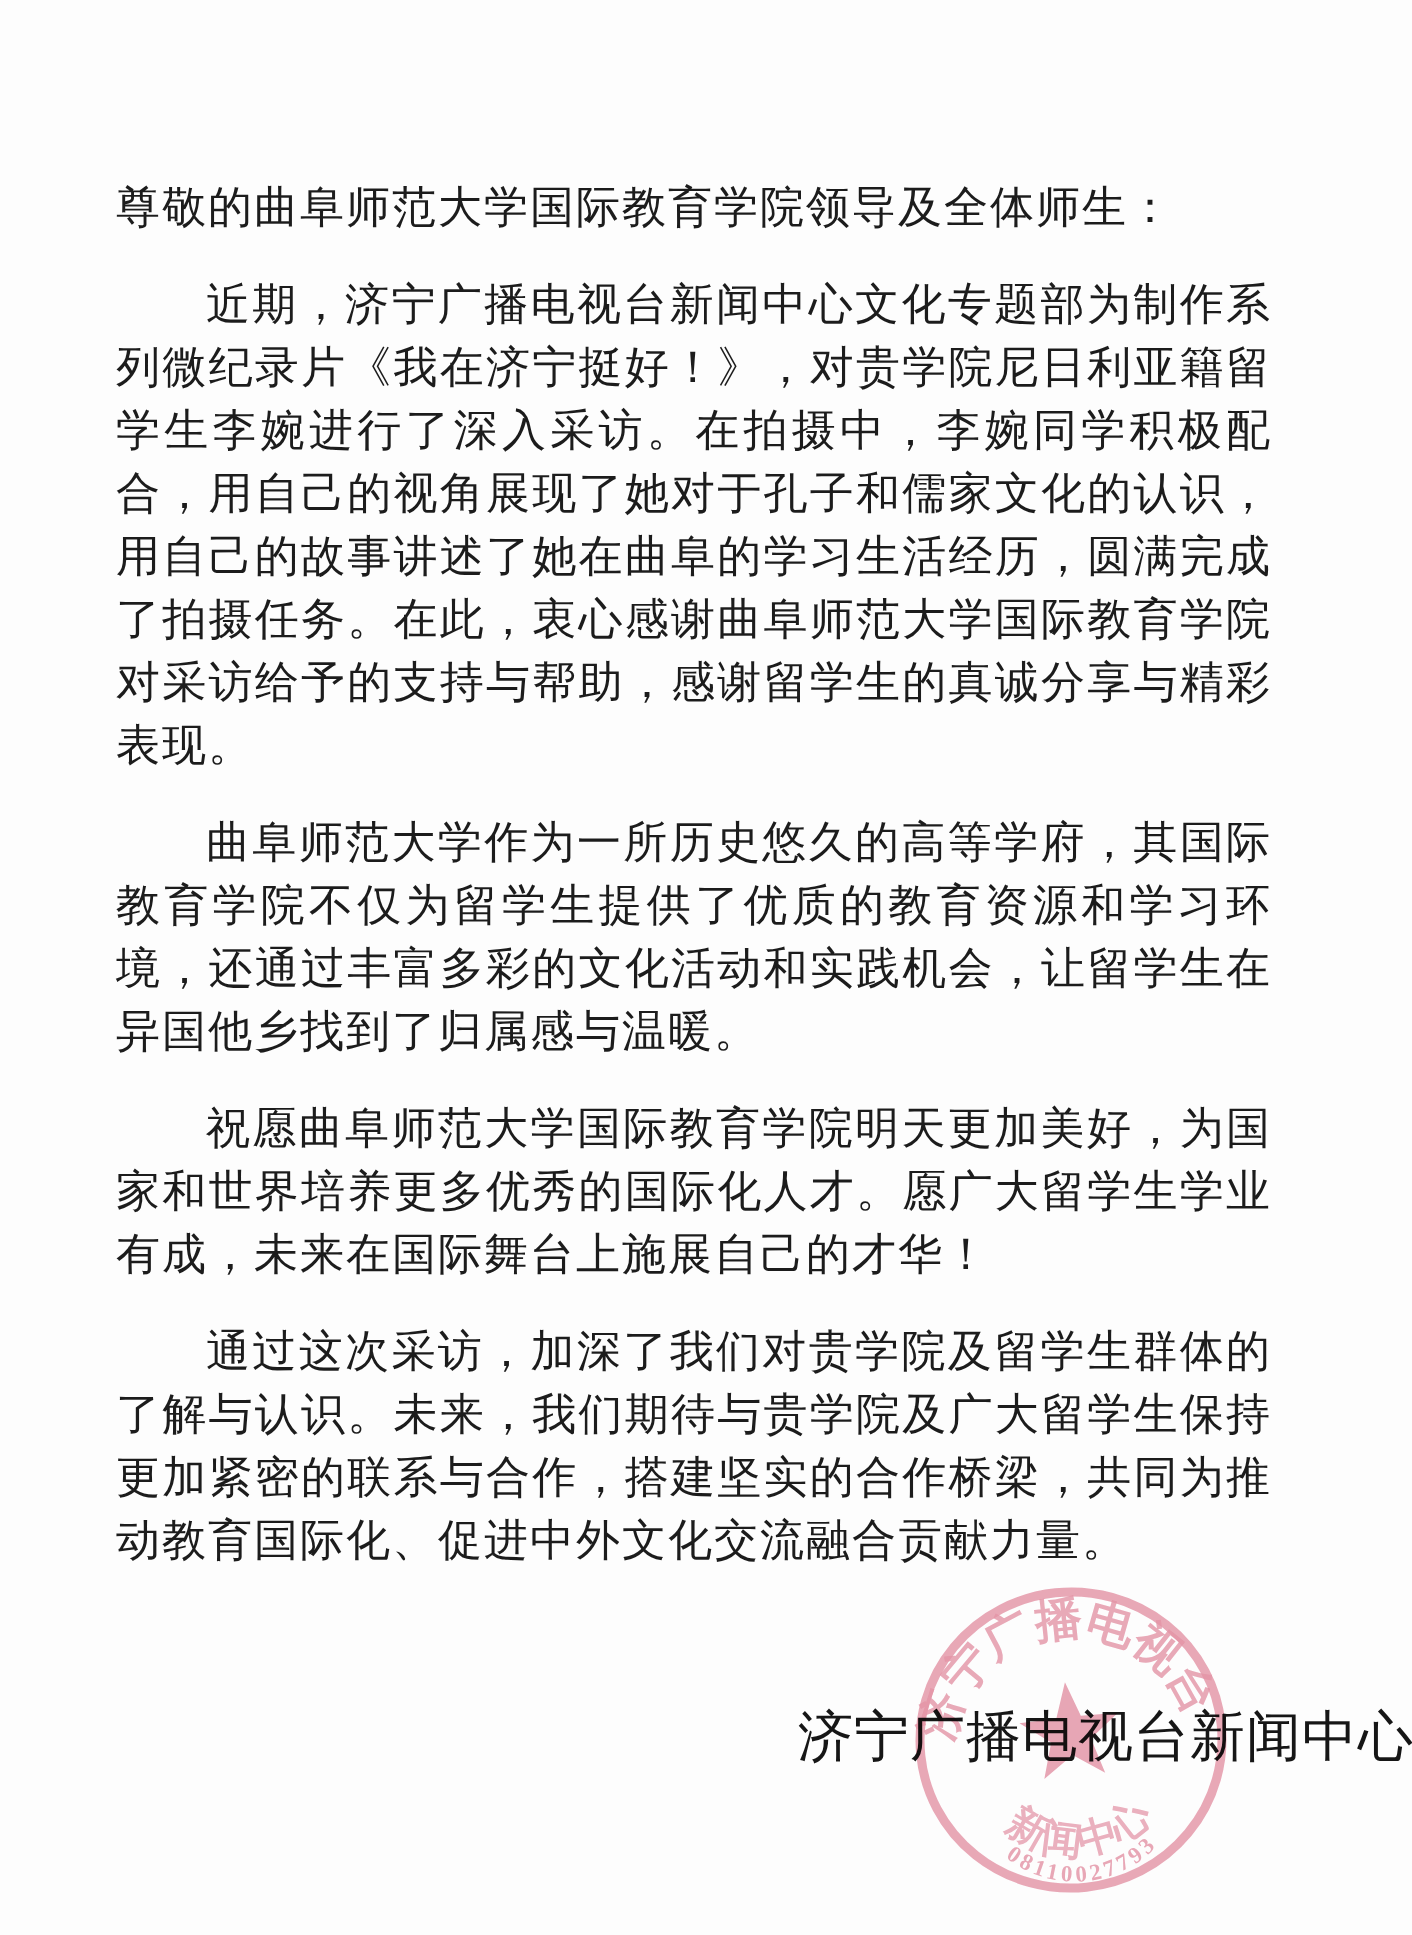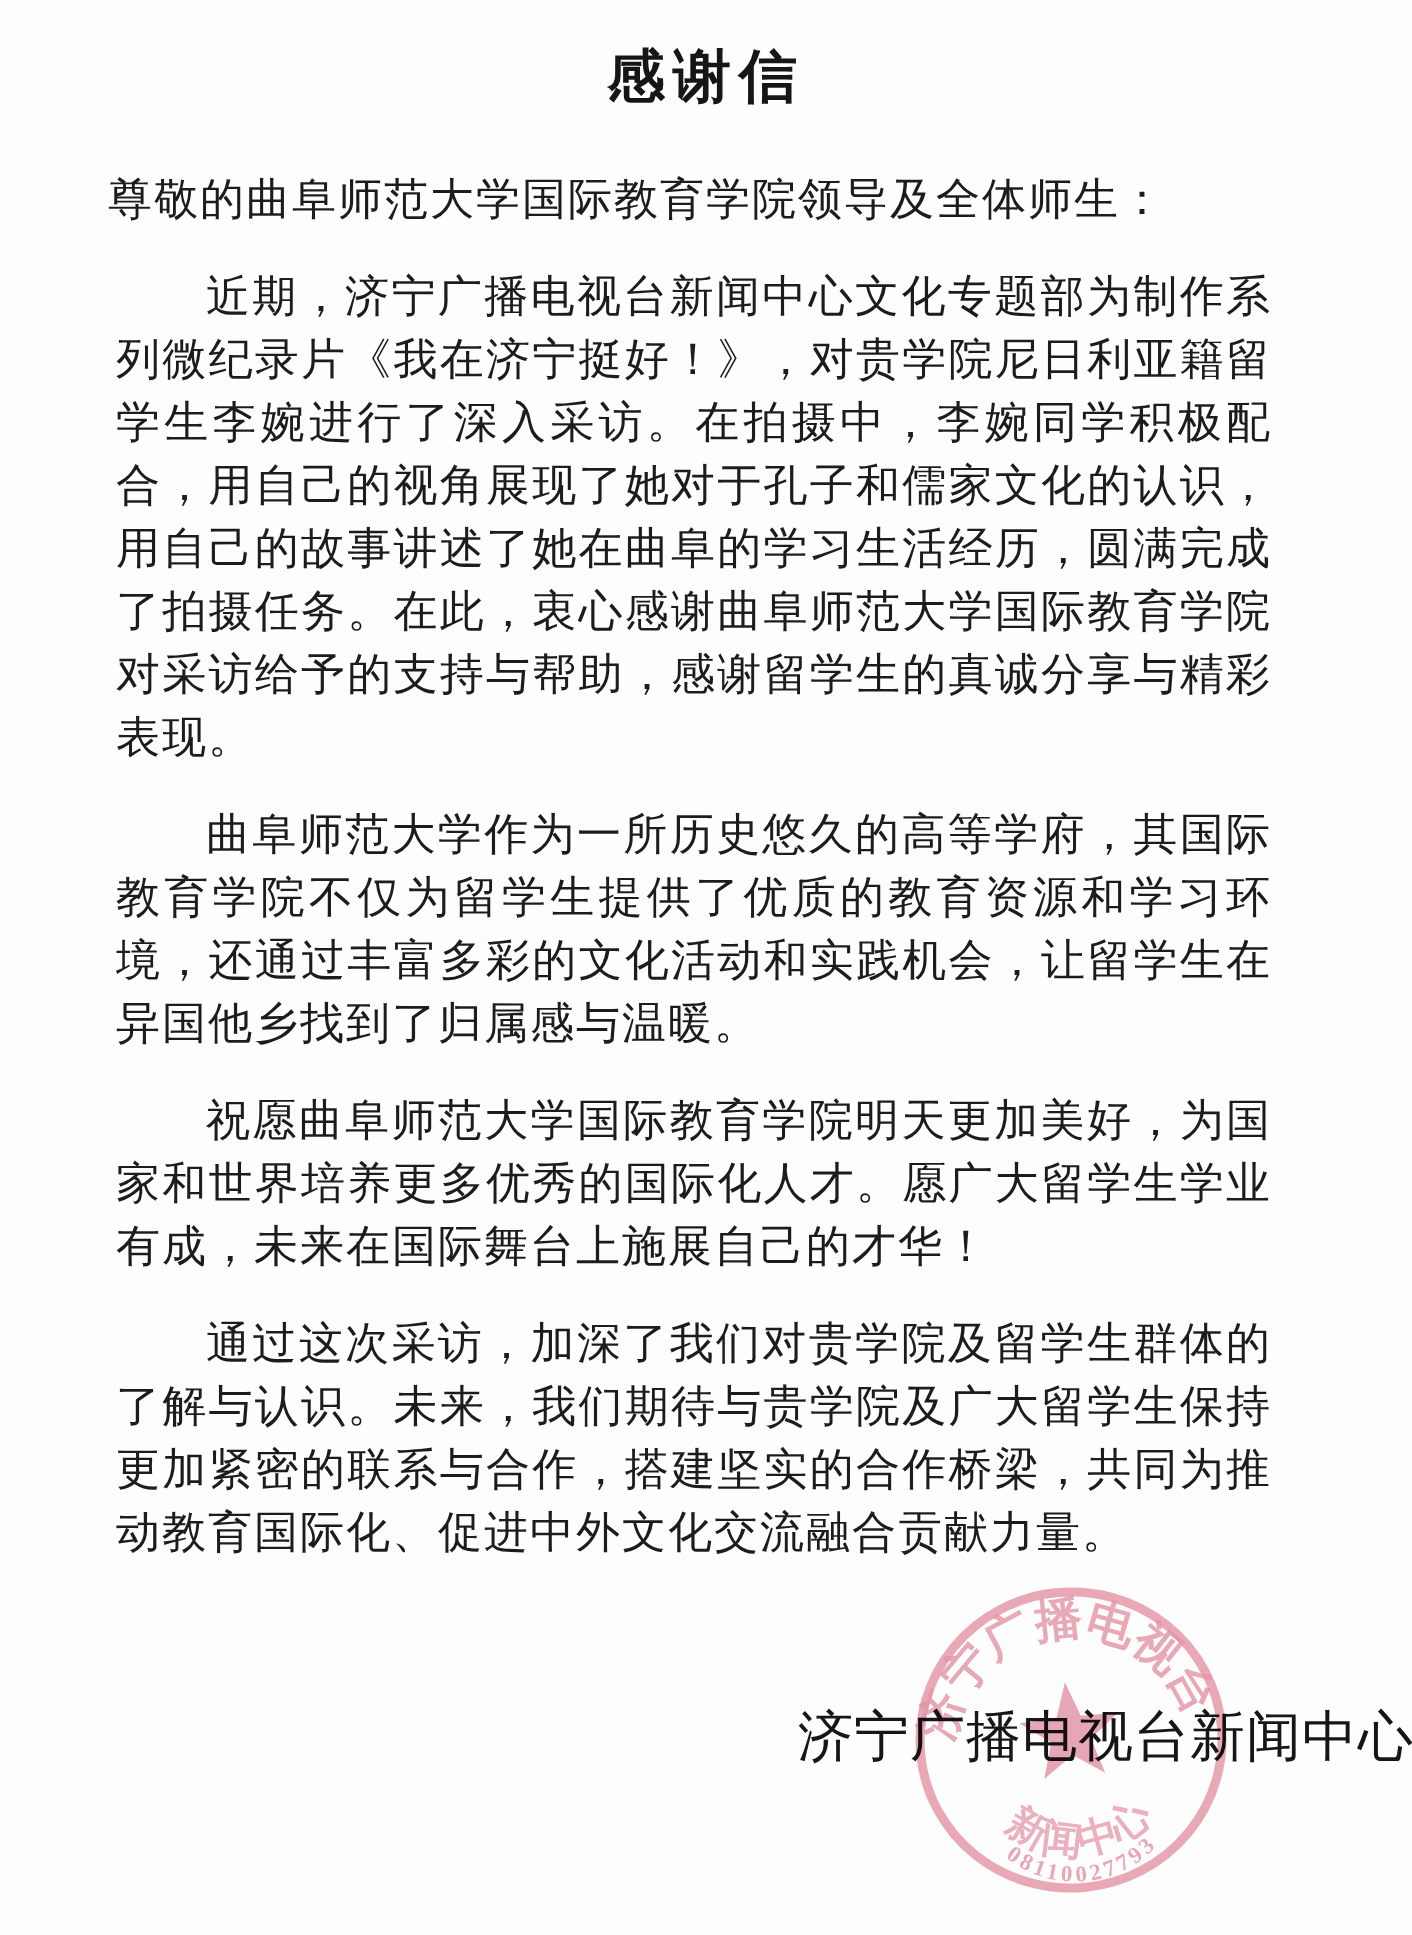--- a/index.html
+++ b/index.html
@@ -24,21 +24,21 @@
   .body-text {
     position:absolute;
     left:108px; top:168px;
     width:1164px;
     font-size:44px;
     line-height:63px;
     letter-spacing:2px;
     text-align:justify;
     color:#1c1c1c;
   }
-  .salutation { margin:0; }
+  .salutation { margin:8px; }
   p.para {
     margin:34px 0 0 8px;
     text-indent:90px;
   }
   .signature {
     position:absolute;
     top:1700px; left:798px;
     font-size:55px;
     letter-spacing:1px;
     color:#161616;
@@ -65,21 +65,20 @@
   .stamp text {
     font-family:"Liberation Serif","DejaVu Serif",serif;
     font-weight:700;
   }
 </style>
 </head>
 <body>
 
 <div class="page">
 
-  <div class="title">感谢信</div>
 
   <div class="body-text">
     <p class="salutation">尊敬的曲阜师范大学国际教育学院领导及全体师生：</p>
     <p class="para">近期，济宁广播电视台新闻中心文化专题部为制作系列微纪录片《我在济宁挺好！》，对贵学院尼日利亚籍留学生李婉进行了深入采访。在拍摄中，李婉同学积极配合，用自己的视角展现了她对于孔子和儒家文化的认识，用自己的故事讲述了她在曲阜的学习生活经历，圆满完成了拍摄任务。在此，衷心感谢曲阜师范大学国际教育学院对采访给予的支持与帮助，感谢留学生的真诚分享与精彩表现。</p>
     <p class="para">曲阜师范大学作为一所历史悠久的高等学府，其国际教育学院不仅为留学生提供了优质的教育资源和学习环境，还通过丰富多彩的文化活动和实践机会，让留学生在异国他乡找到了归属感与温暖。</p>
     <p class="para">祝愿曲阜师范大学国际教育学院明天更加美好，为国家和世界培养更多优秀的国际化人才。愿广大留学生学业有成，未来在国际舞台上施展自己的才华！</p>
     <p class="para">通过这次采访，加深了我们对贵学院及留学生群体的了解与认识。未来，我们期待与贵学院及广大留学生保持更加紧密的联系与合作，搭建坚实的合作桥梁，共同为推动教育国际化、促进中外文化交流融合贡献力量。</p>
   </div>
 
   <div class="signature">济宁广播电视台新闻中心</div>

